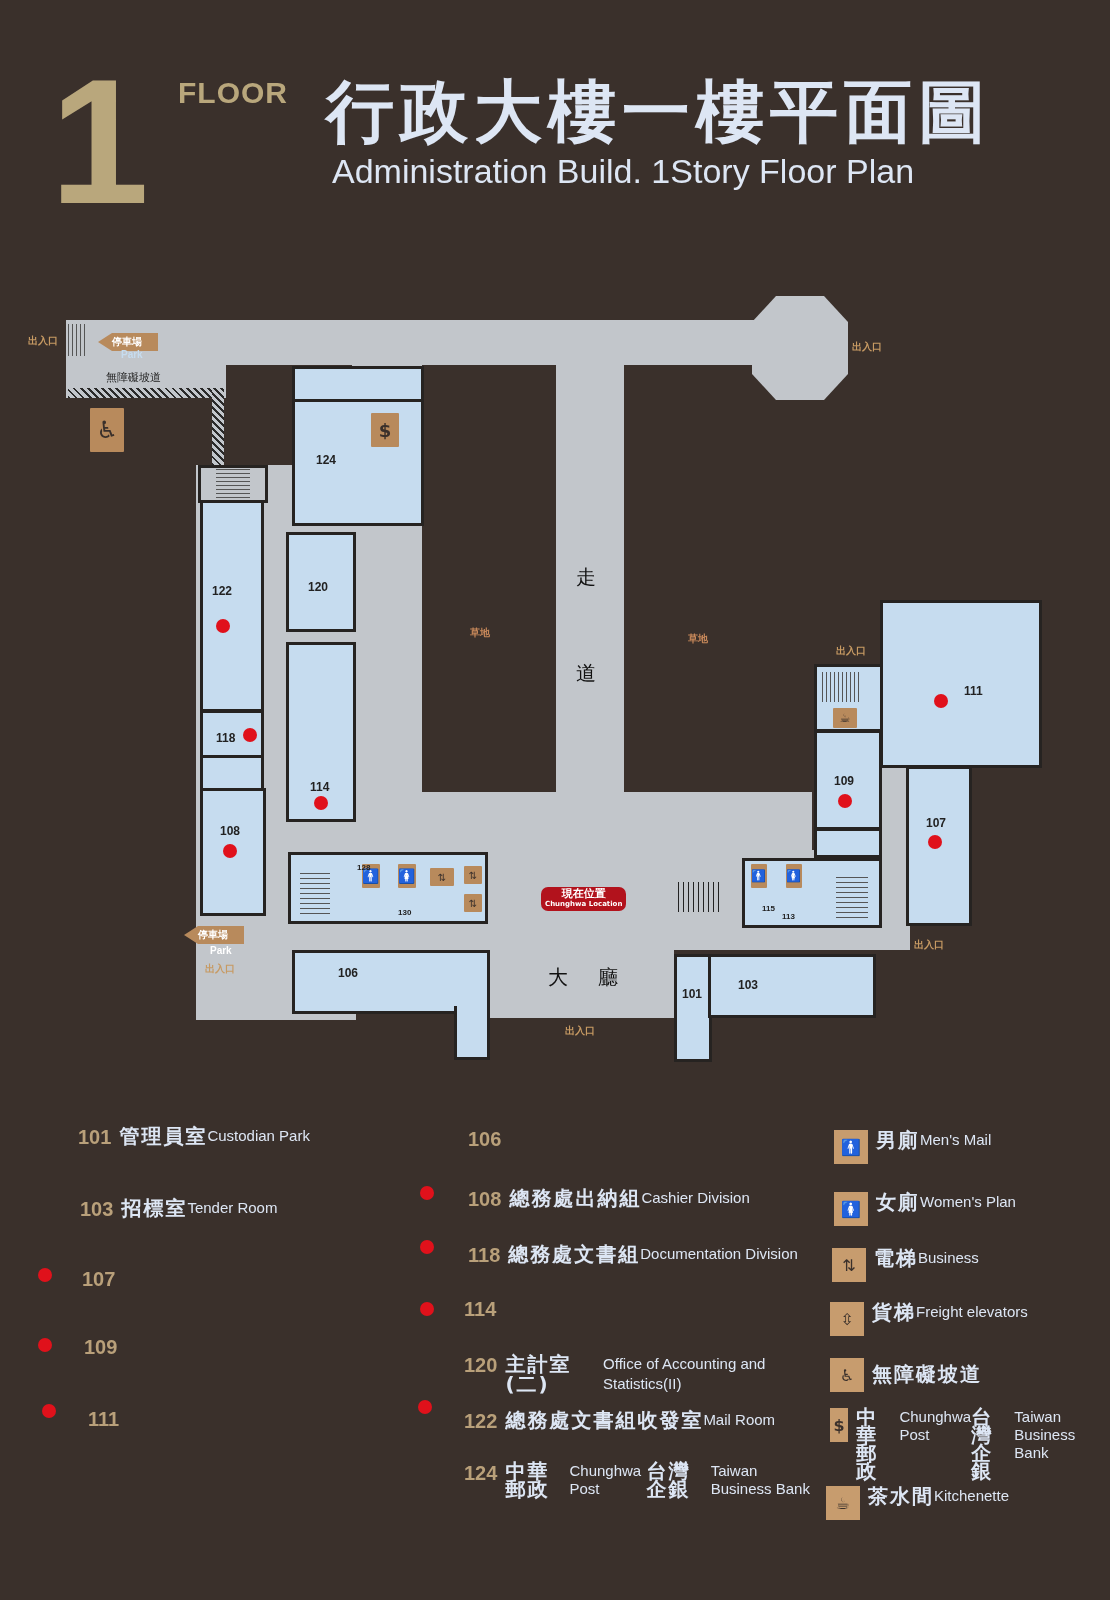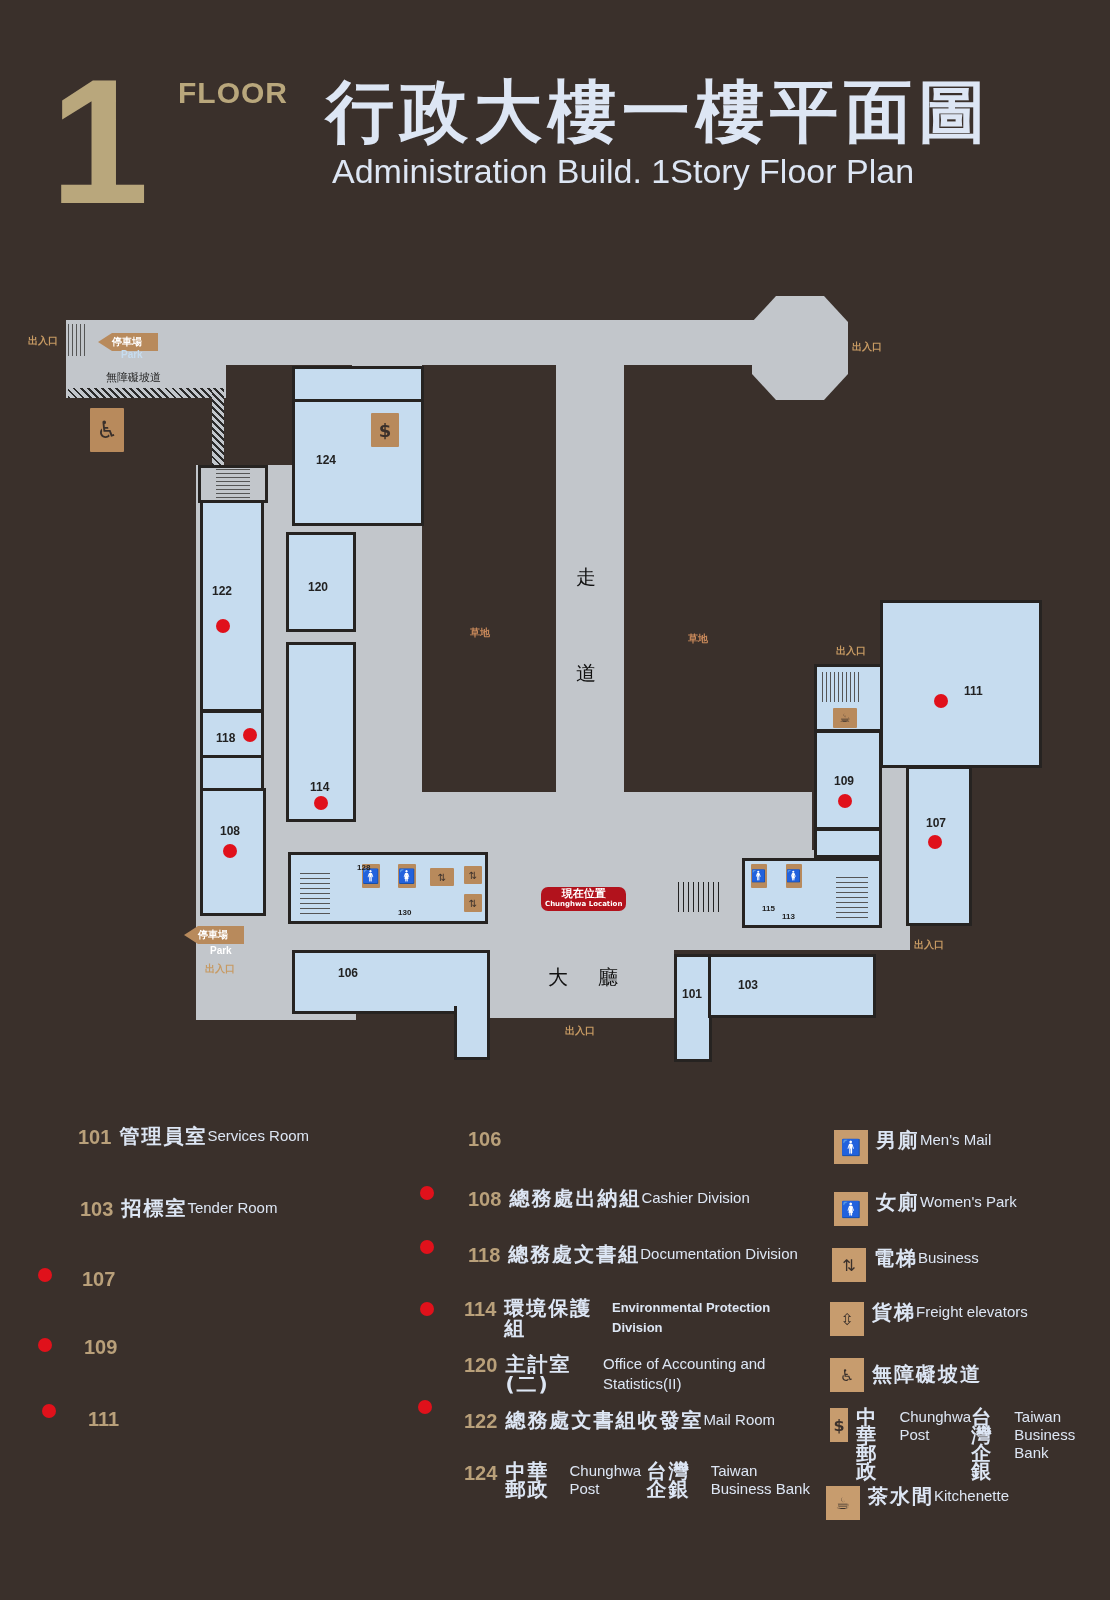--- a/index.html
+++ b/index.html
@@ -159,21 +159,21 @@
       <span>停車場</span>
     </div>
   <div class="abs park-en" style="left:210px;top:655px;">Park</div>
 </div>
 
 <div class="abs" style="left:38px;top:1126px;width:400px;">
   <div class="abs leg-row" style="left:40px;top:0;">
     <span class="leg-num">101</span>
     <div class="leg-text">
         <span class="leg-zh">管理員室</span>
-        <span class="leg-en">Services Room</span>
+        <span class="leg-en">Custodian Park</span>
       </div>
   </div>
   <div class="abs leg-row" style="left:42px;top:72px;">
     <span class="leg-num">103</span>
     <div class="leg-text">
         <span class="leg-zh">招標室</span>
         <span class="leg-en">Tender Room</span>
       </div>
   </div>
   <div class="abs dot" style="left:0;top:142px;"></div>
@@ -206,24 +206,20 @@
   <div class="abs leg-row" style="left:48px;top:118px;">
     <span class="leg-num">118</span>
     <div class="leg-text">
         <span class="leg-zh">總務處文書組</span>
         <span class="leg-en">Documentation Division</span>
       </div>
   </div>
   <div class="abs dot" style="left:0;top:176px;"></div>
   <div class="abs leg-row" style="left:44px;top:172px;">
     <span class="leg-num">114</span>
-    <div class="leg-text">
-        <span class="leg-zh">環境保護組</span>
-        <span class="leg-en" style="font-weight:bold;font-size:13px;">Environmental Protection Division</span>
-      </div>
   </div>
   <div class="abs leg-row" style="left:44px;top:228px;">
     <span class="leg-num">120</span>
     <div class="leg-text">
         <span class="leg-zh">主計室(二)</span>
         <span class="leg-en">Office of Accounting and Statistics(II)</span>
       </div>
   </div>
   <div class="abs dot" style="left:-2px;top:274px;"></div>
   <div class="abs leg-row" style="left:44px;top:284px;">
@@ -249,21 +245,21 @@
     <div class="lg-ico" style="color:#3a302b;">🚹</div>
     <div class="leg-text">
         <span class="leg-zh">男廁</span>
         <span class="leg-en">Men's Mail</span>
       </div>
   </div>
   <div class="abs leg-row" style="left:4px;top:66px;">
     <div class="lg-ico" style="color:#3a302b;">🚺</div>
     <div class="leg-text">
         <span class="leg-zh">女廁</span>
-        <span class="leg-en">Women's Park</span>
+        <span class="leg-en">Women's Plan</span>
       </div>
   </div>
   <div class="abs leg-row" style="left:2px;top:122px;">
     <div class="lg-ico" style="color:#3a302b;">⇅</div>
     <div class="leg-text">
         <span class="leg-zh">電梯</span>
         <span class="leg-en">Business</span>
       </div>
   </div>
   <div class="abs leg-row" style="left:0;top:176px;">

